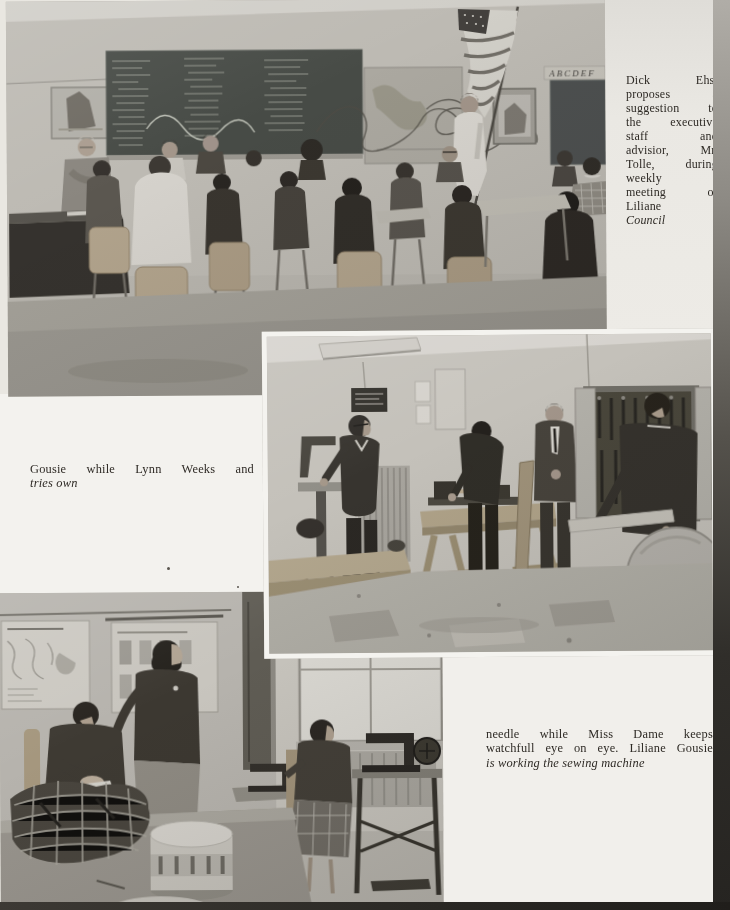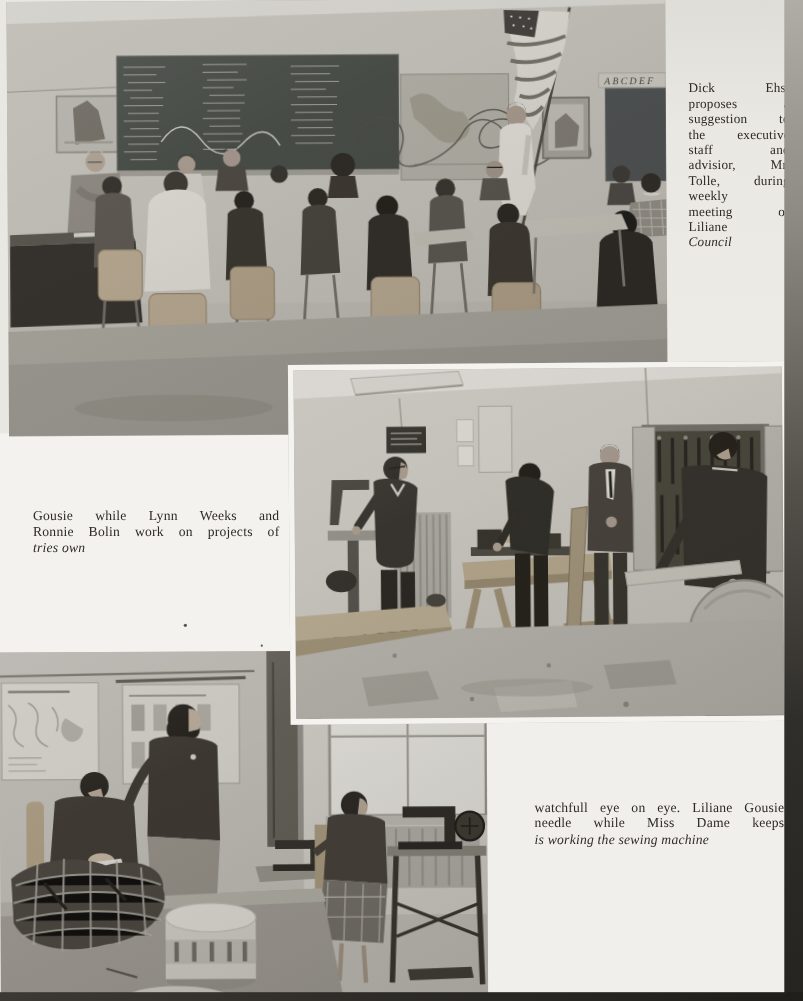--- a/index.html
+++ b/index.html
@@ -493,27 +493,26 @@
     <div class="cap-line">advisior, Mr.</div>
     <div class="cap-line">Tolle, during</div>
     <div class="cap-line">weekly</div>
     <div class="cap-line">meeting of</div>
     <div class="cap-line">Liliane</div>
     <div class="cap-line">Council</div>
   </div>
 
   <div class="caption" id="caption-shop-class">
     <div class="cap-line">Gousie while Lynn Weeks and</div>
-    <div class="cap-line">Ronnie Bolin work on projects of</div>
     <div class="cap-line">tries own</div>
   </div>
 
   <div class="caption" id="caption-sewing-class">
+    <div class="cap-line">needle while Miss Dame keeps</div>
     <div class="cap-line">watchfull eye on eye. Liliane Gousie</div>
-    <div class="cap-line">needle while Miss Dame keeps</div>
     <div class="cap-line">is working the sewing machine</div>
   </div>
 
   <div id="page-number">31</div>
 
   <div class="speck" id="speck-1"></div>
   <div class="speck" id="speck-2"></div>
   <div id="edge-right"></div>
   <div id="edge-bottom"></div>
 </div>

